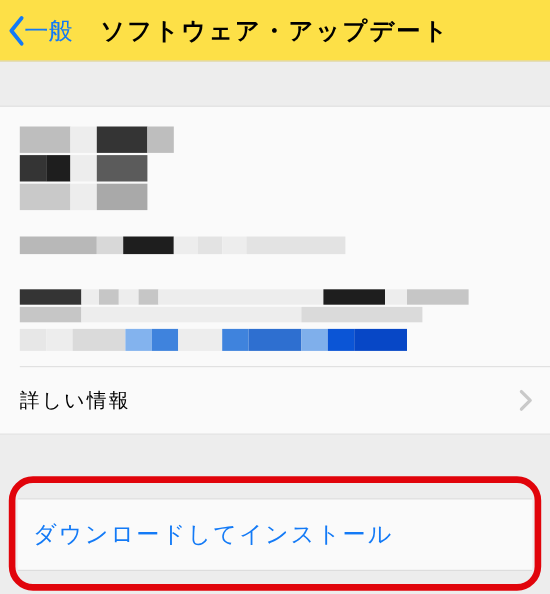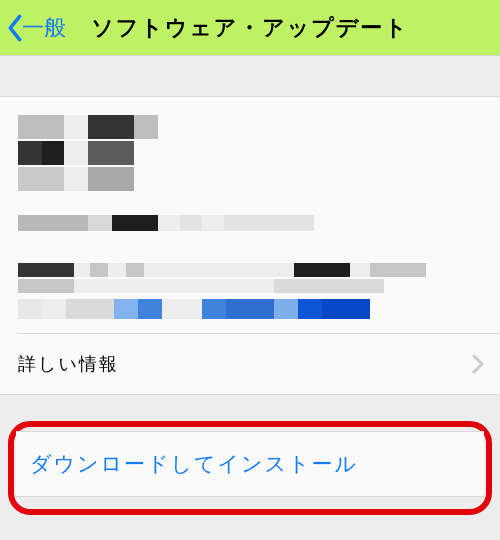--- a/index.html
+++ b/index.html
@@ -5,21 +5,21 @@
   html,body{
     margin:0;padding:0;
     width:500px;height:540px;
     background:#EDEDED;
     font-family:-apple-system,"Hiragino Sans","Helvetica Neue",sans-serif;
     color:#000;
     overflow:hidden;
   }
   .navbar{
     height:55px;
-    background:#bef264;
+    background:#fde047;
     border-bottom:1px solid #D7D7D7;
     position:relative;
     display:flex;
     align-items:center;
   }
   .back{
     position:absolute;left:0;top:0;height:55px;
     display:flex;align-items:center;
     color:#137AF6;
     font-size:22px;
@@ -62,24 +62,24 @@
     letter-spacing:2px;
     cursor:pointer;
   }
   .row .label{flex:1;}
   .chev{color:#C9C9C9;}
   .chev svg{display:block;}
 
   .gap-mid{height:22px;}
 
   .action-wrap{
-    margin:4px 8px;
+    margin:16px 8px;
     border:6px solid #E1040B;
     border-radius:22px;
-    padding:4px 2px 12px 2px;
+    padding:14px 2px 12px 2px;
   }
   .action-row{
     background:#FAFAFA;
     border-top:1px solid #DADADA;
     border-bottom:1px solid #DADADA;
     padding:18px 14px 18px 14px;
     font-size:21px;
     color:#137AF6;
     letter-spacing:2px;
     cursor:pointer;

